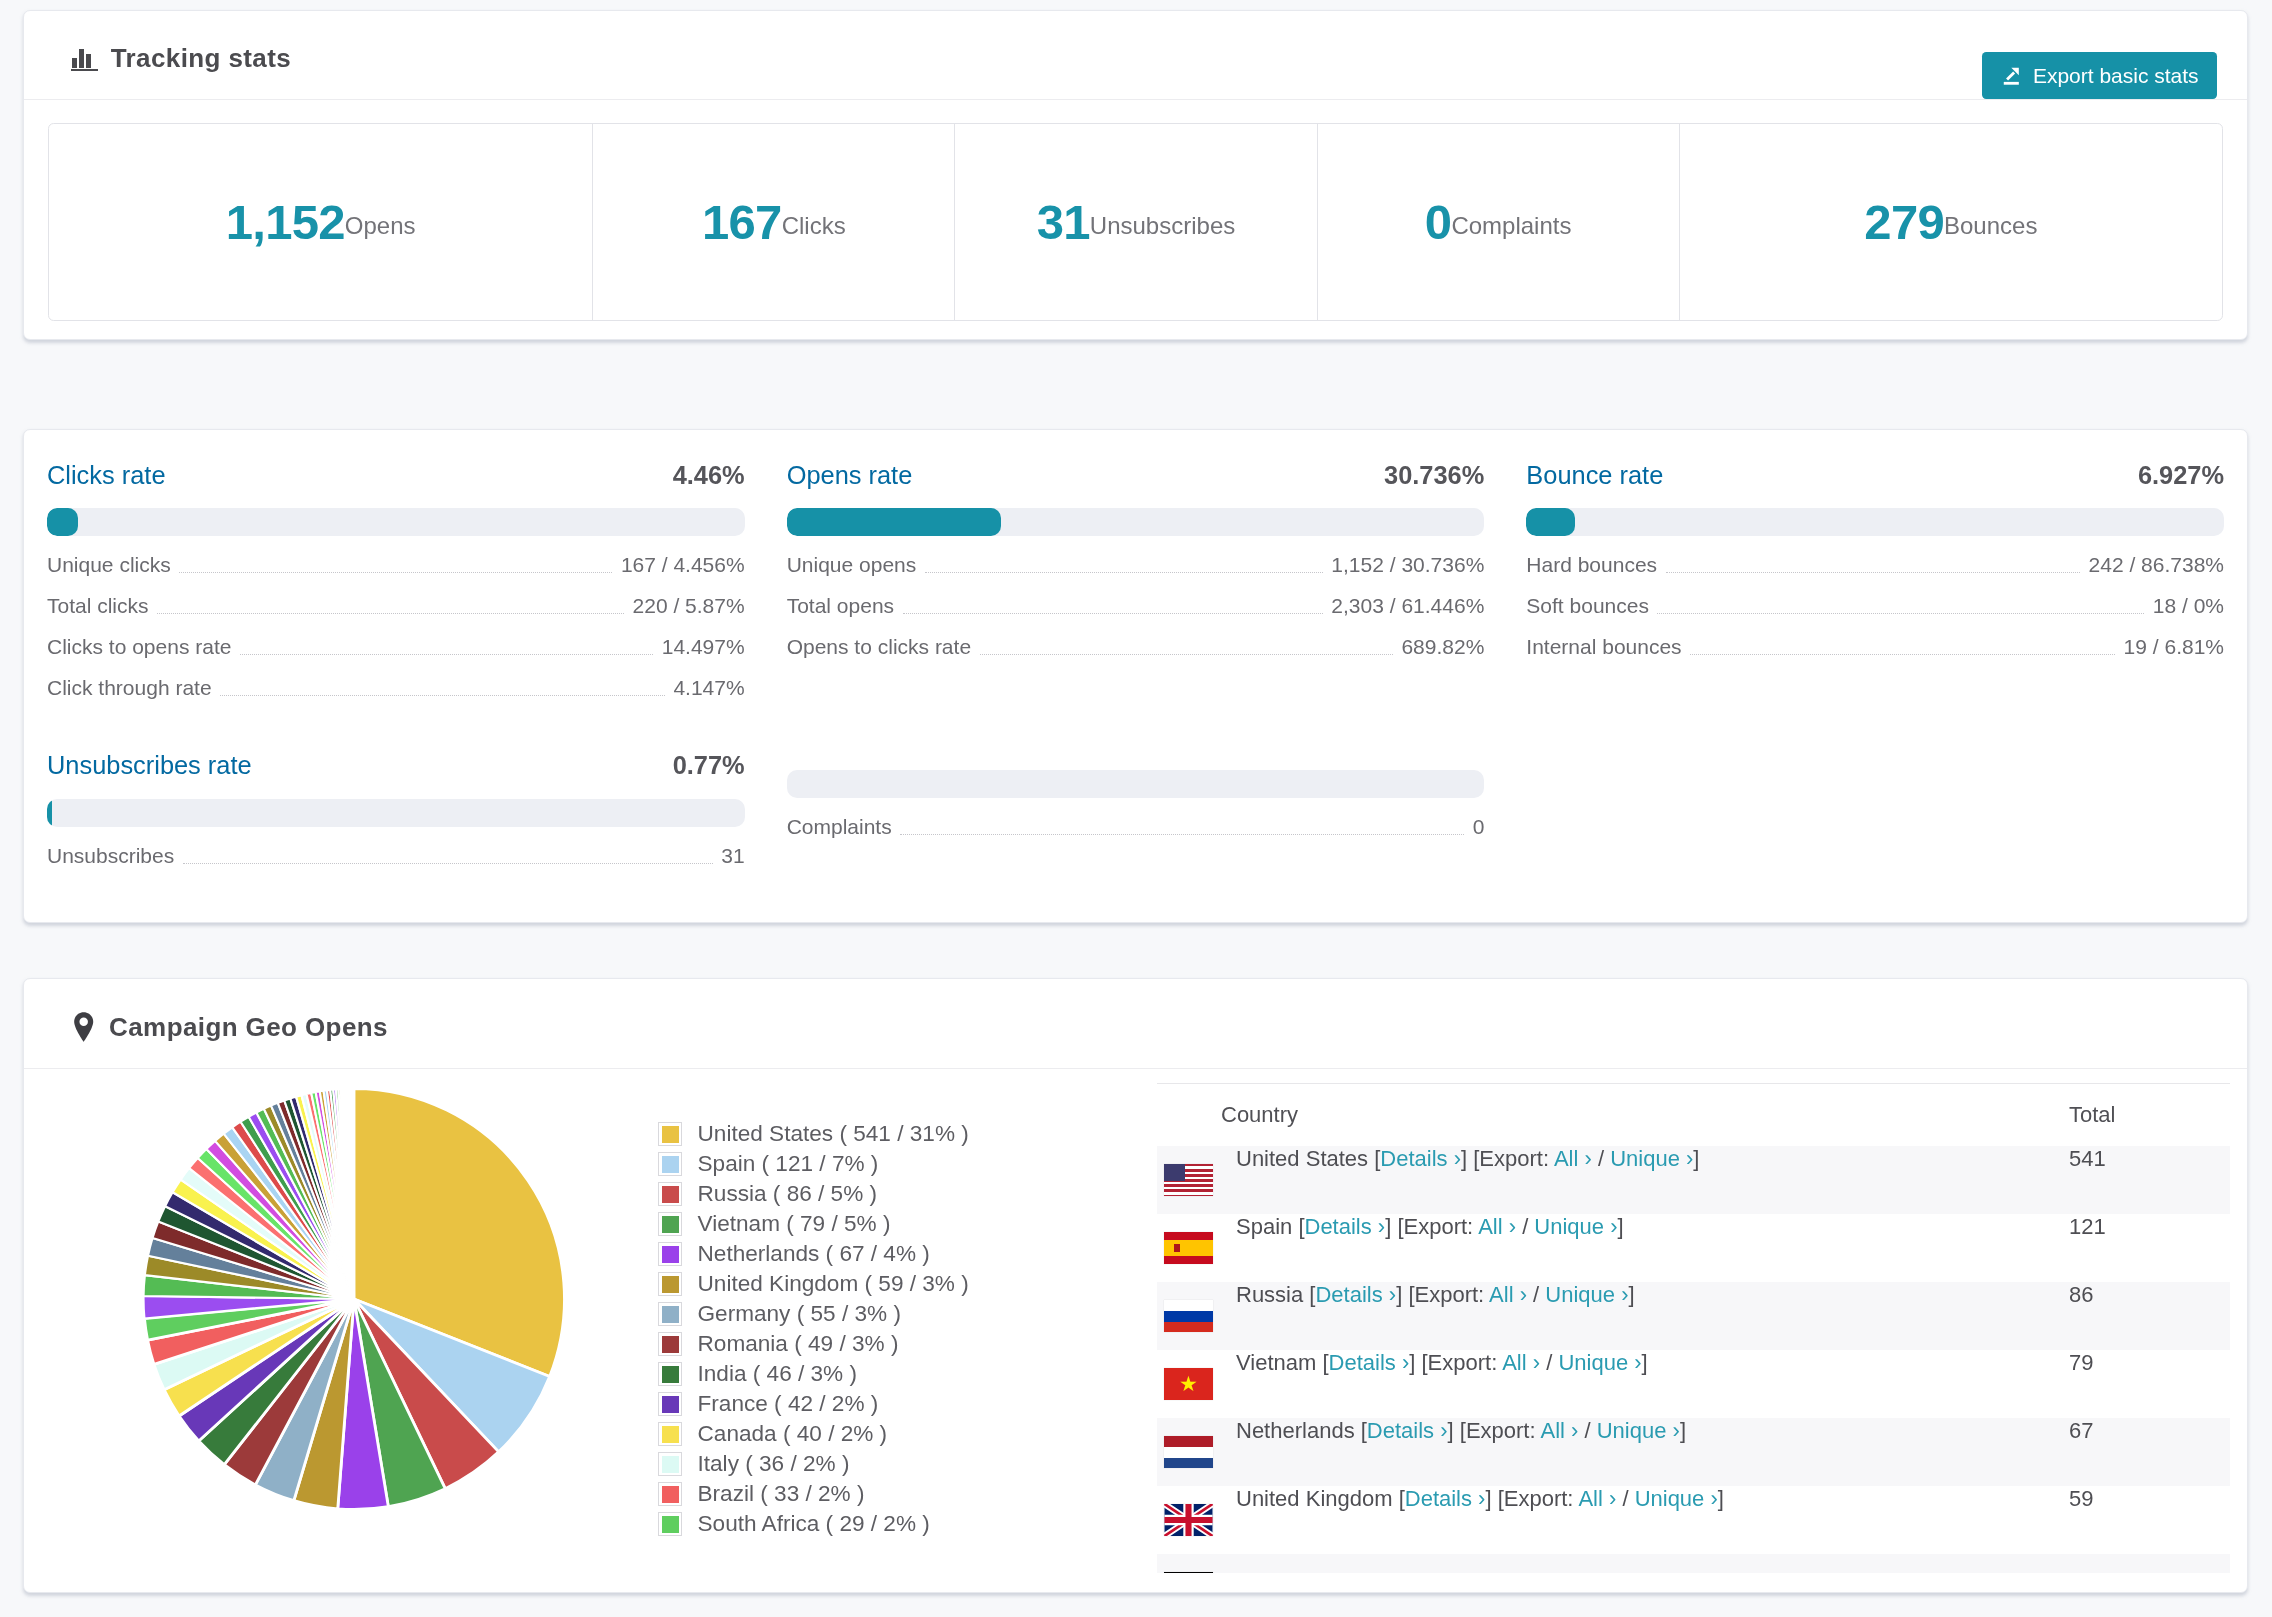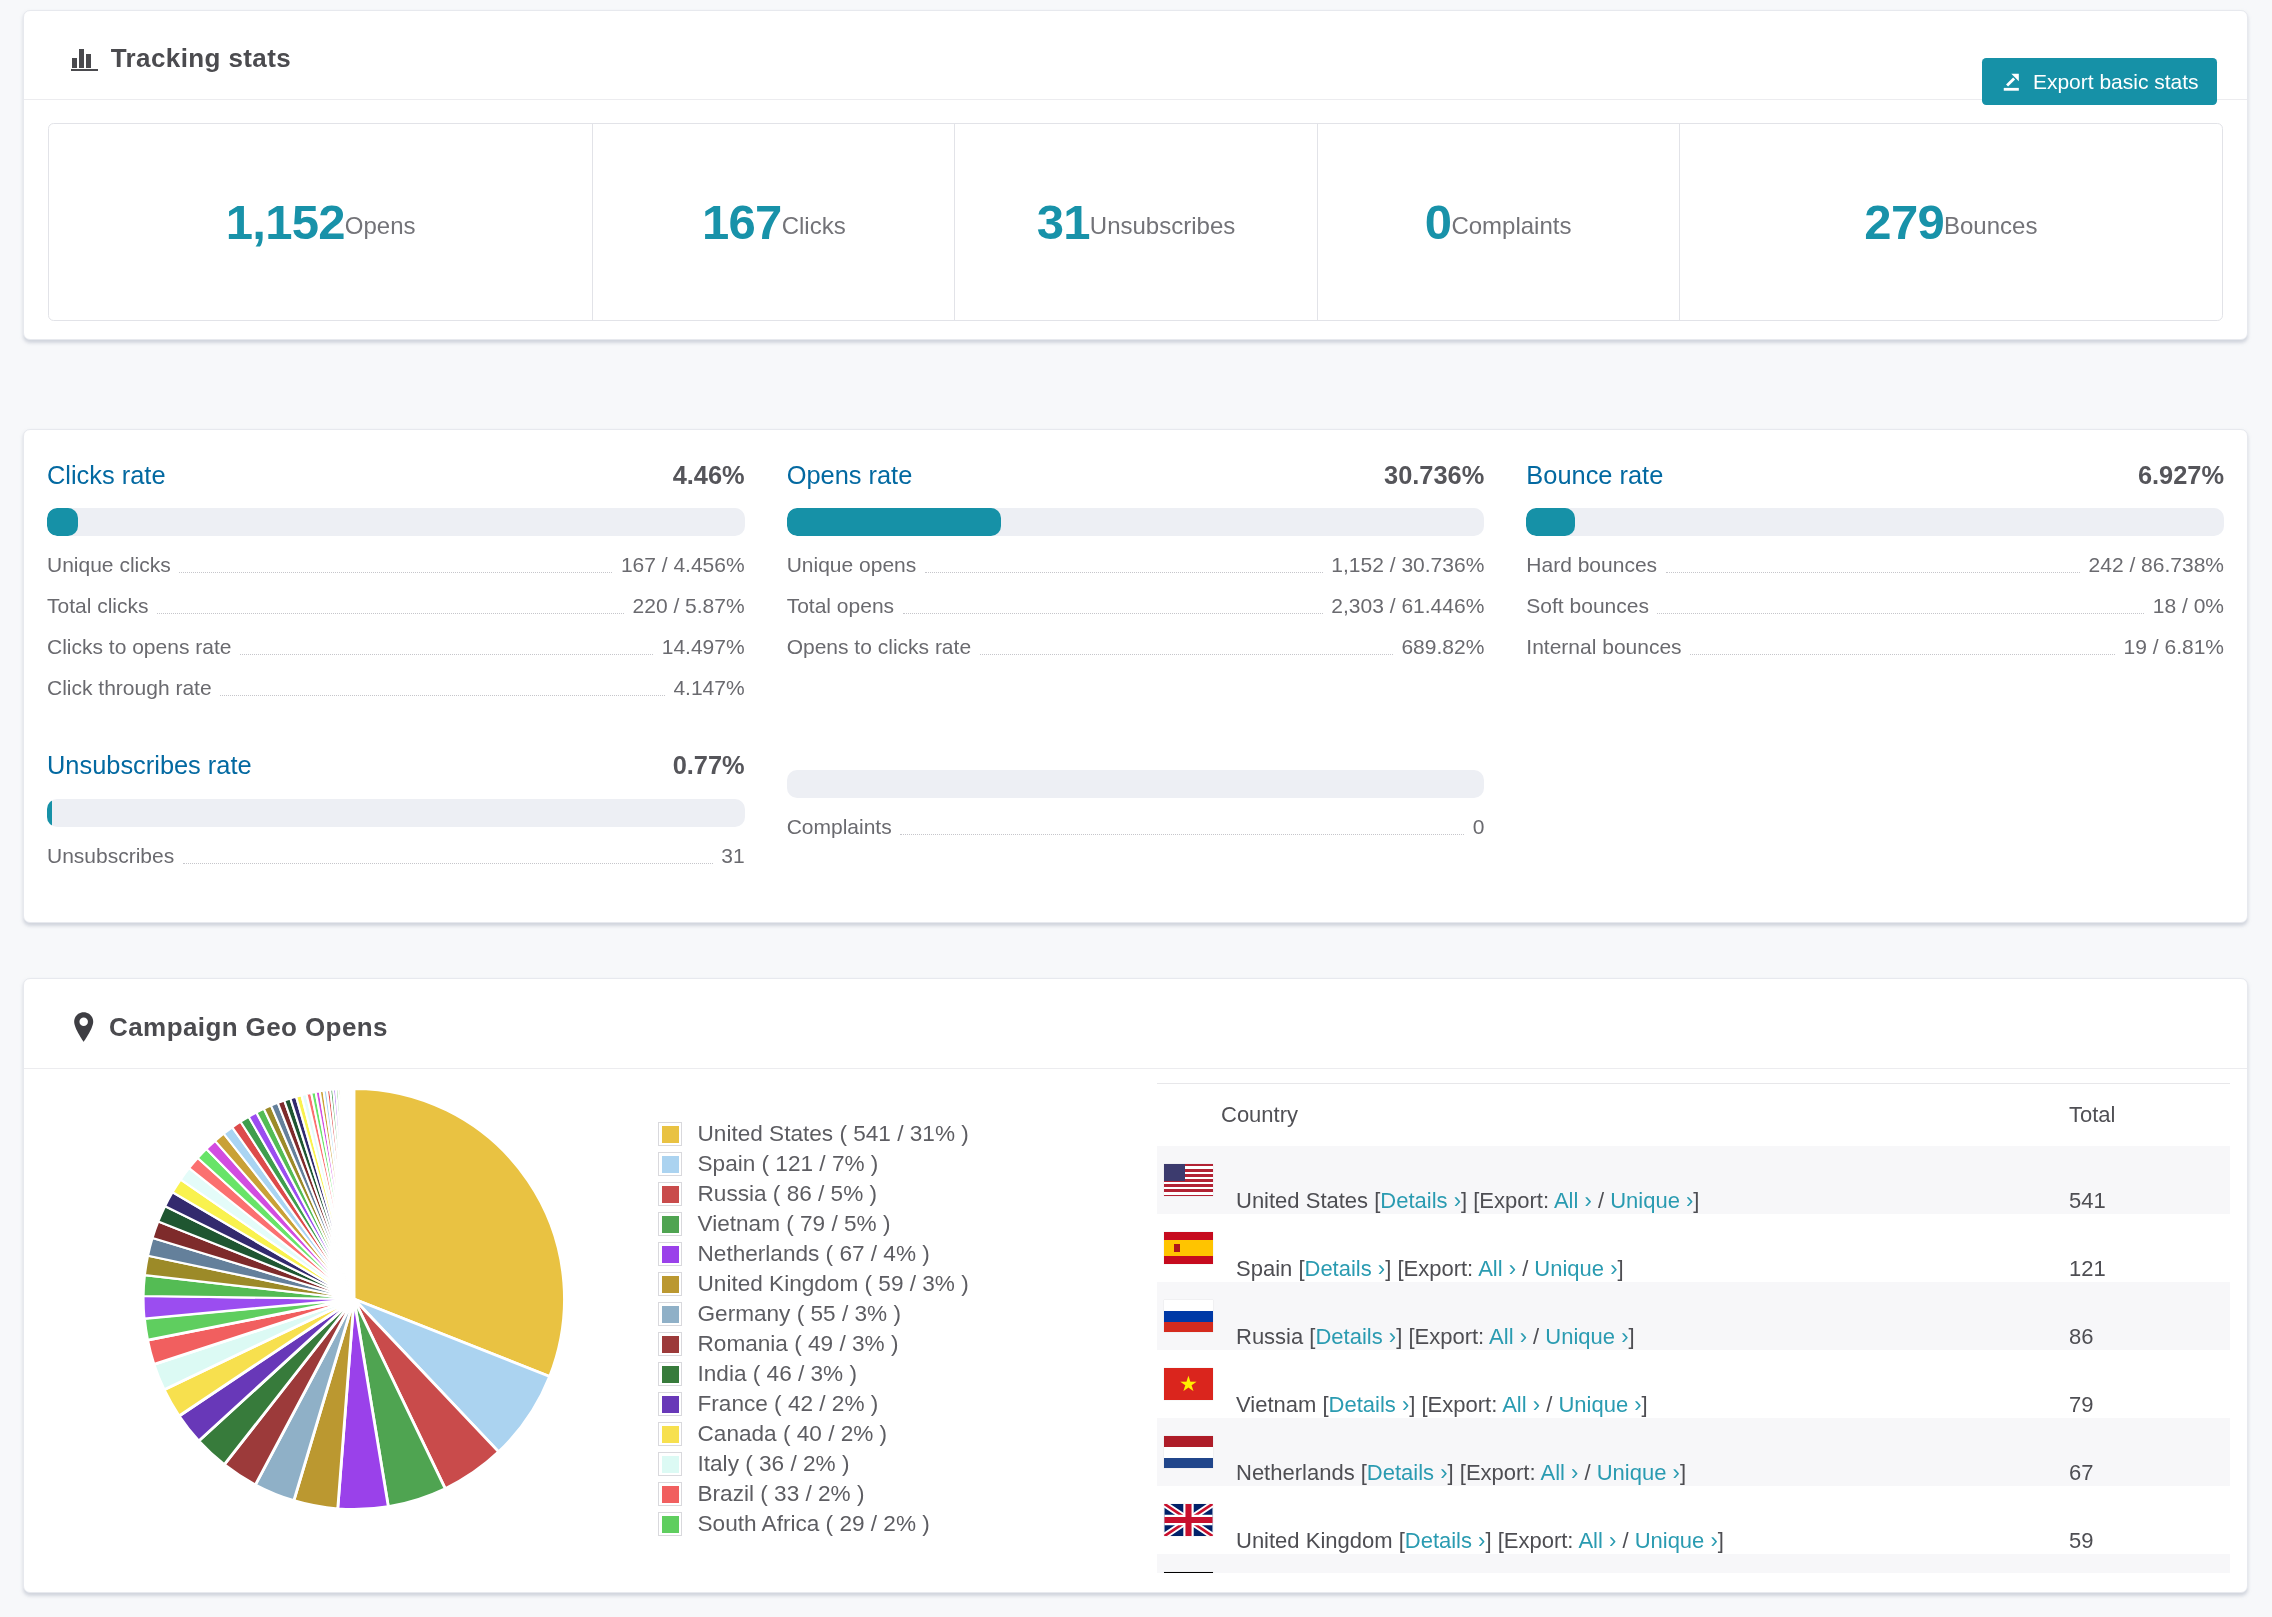--- a/index.html
+++ b/index.html
@@ -20,21 +20,21 @@
   
   .barchart-icon { width:27px; height:25.4px; border-bottom:2.8px solid #4a4a4e;
                    display:flex; align-items:flex-end; gap:2.8px; padding:0 1.4px 1.4px 1.4px; }
   .barchart-icon i { display:block; width:4.2px; background:#4a4a4e; }
   .barchart-icon i:nth-child(1){height:10px} .barchart-icon i:nth-child(2){height:18.4px} .barchart-icon i:nth-child(3){height:14px}
 
   
   .pin-icon { width:25.4px; height:32px; }
 
   
-  .export-btn { position:absolute; top:47px; right:30px; height:47px; background:#1691a7;
+  .export-btn { position:absolute; top:41px; right:30px; height:47px; background:#1691a7;
                 color:#fff; border:none; border-radius:4.2px; font-size:21px;
                 font-family:"Liberation Sans",sans-serif; display:flex; align-items:center;
                 gap:10px; padding:0 18.4px; cursor:pointer; }
   .export-btn svg { width:22.6px; height:22.6px; }
 
   
   .stats-box { margin:23px 24px 0 24px; height:198px; border:0.7px solid #e2e3e8; border-radius:5.6px;
                display:grid; grid-template-columns:1.5fr 1fr 1fr 1fr 1.5fr; background:#fff; }
   .stat-cell { display:flex; flex-direction:row; align-items:center; justify-content:center;
                border-left:0.7px solid #e2e3e8; }
@@ -65,21 +65,21 @@
             display:flex; align-items:center; justify-content:center; margin-right:15.5px; }
   .swatch i { display:block; width:17px; height:17px; }
   .legend-label { font-size:22.6px; color:#5d5d62; }
 
   .geo-table { position:absolute; left:1133px; top:14px; width:1073px; height:490px;
                overflow:hidden; border-top:0.7px solid #e7e7ea; }
   .gt-header { height:62px; display:flex; align-items:center; position:relative;
                font-size:22px; color:#505055; }
   .gt-header .h-country { margin-left:64px; }
   .gt-header .h-total { position:absolute; left:912px; }
-  .gt-row { height:68px; position:relative; display:flex; align-items:flex-end; font-size:22px; color:#4e4e53; }
+  .gt-row { height:68px; position:relative; display:flex; align-items:flex-start; font-size:22px; color:#4e4e53; }
   .gt-row.alt { background:#f7f7f9; }
   .gt-row .cell-country { margin-left:79px; white-space:nowrap; }
   .gt-row .cell-total { position:absolute; left:912px; }
   .gt-row a { color:#2a9bb1; text-decoration:none; cursor:pointer; }
 
   .flag { position:absolute; left:7px; top:17.6px; width:49px; height:32px;
           box-shadow:0 0 0.7px rgba(0,0,0,.35); overflow:hidden; }
   .flag-us { background:repeating-linear-gradient(180deg,#b22234 0 2.5px,#fff 2.5px 5.1px); }
   .flag-us::after { content:""; position:absolute; left:0; top:0; width:21px; height:17.6px; background:#3c3b6e; }
   .flag-es { background:linear-gradient(180deg,#c60b1e 0 7.8px,#ffc400 7.8px 24px,#c60b1e 24px 32px); }

